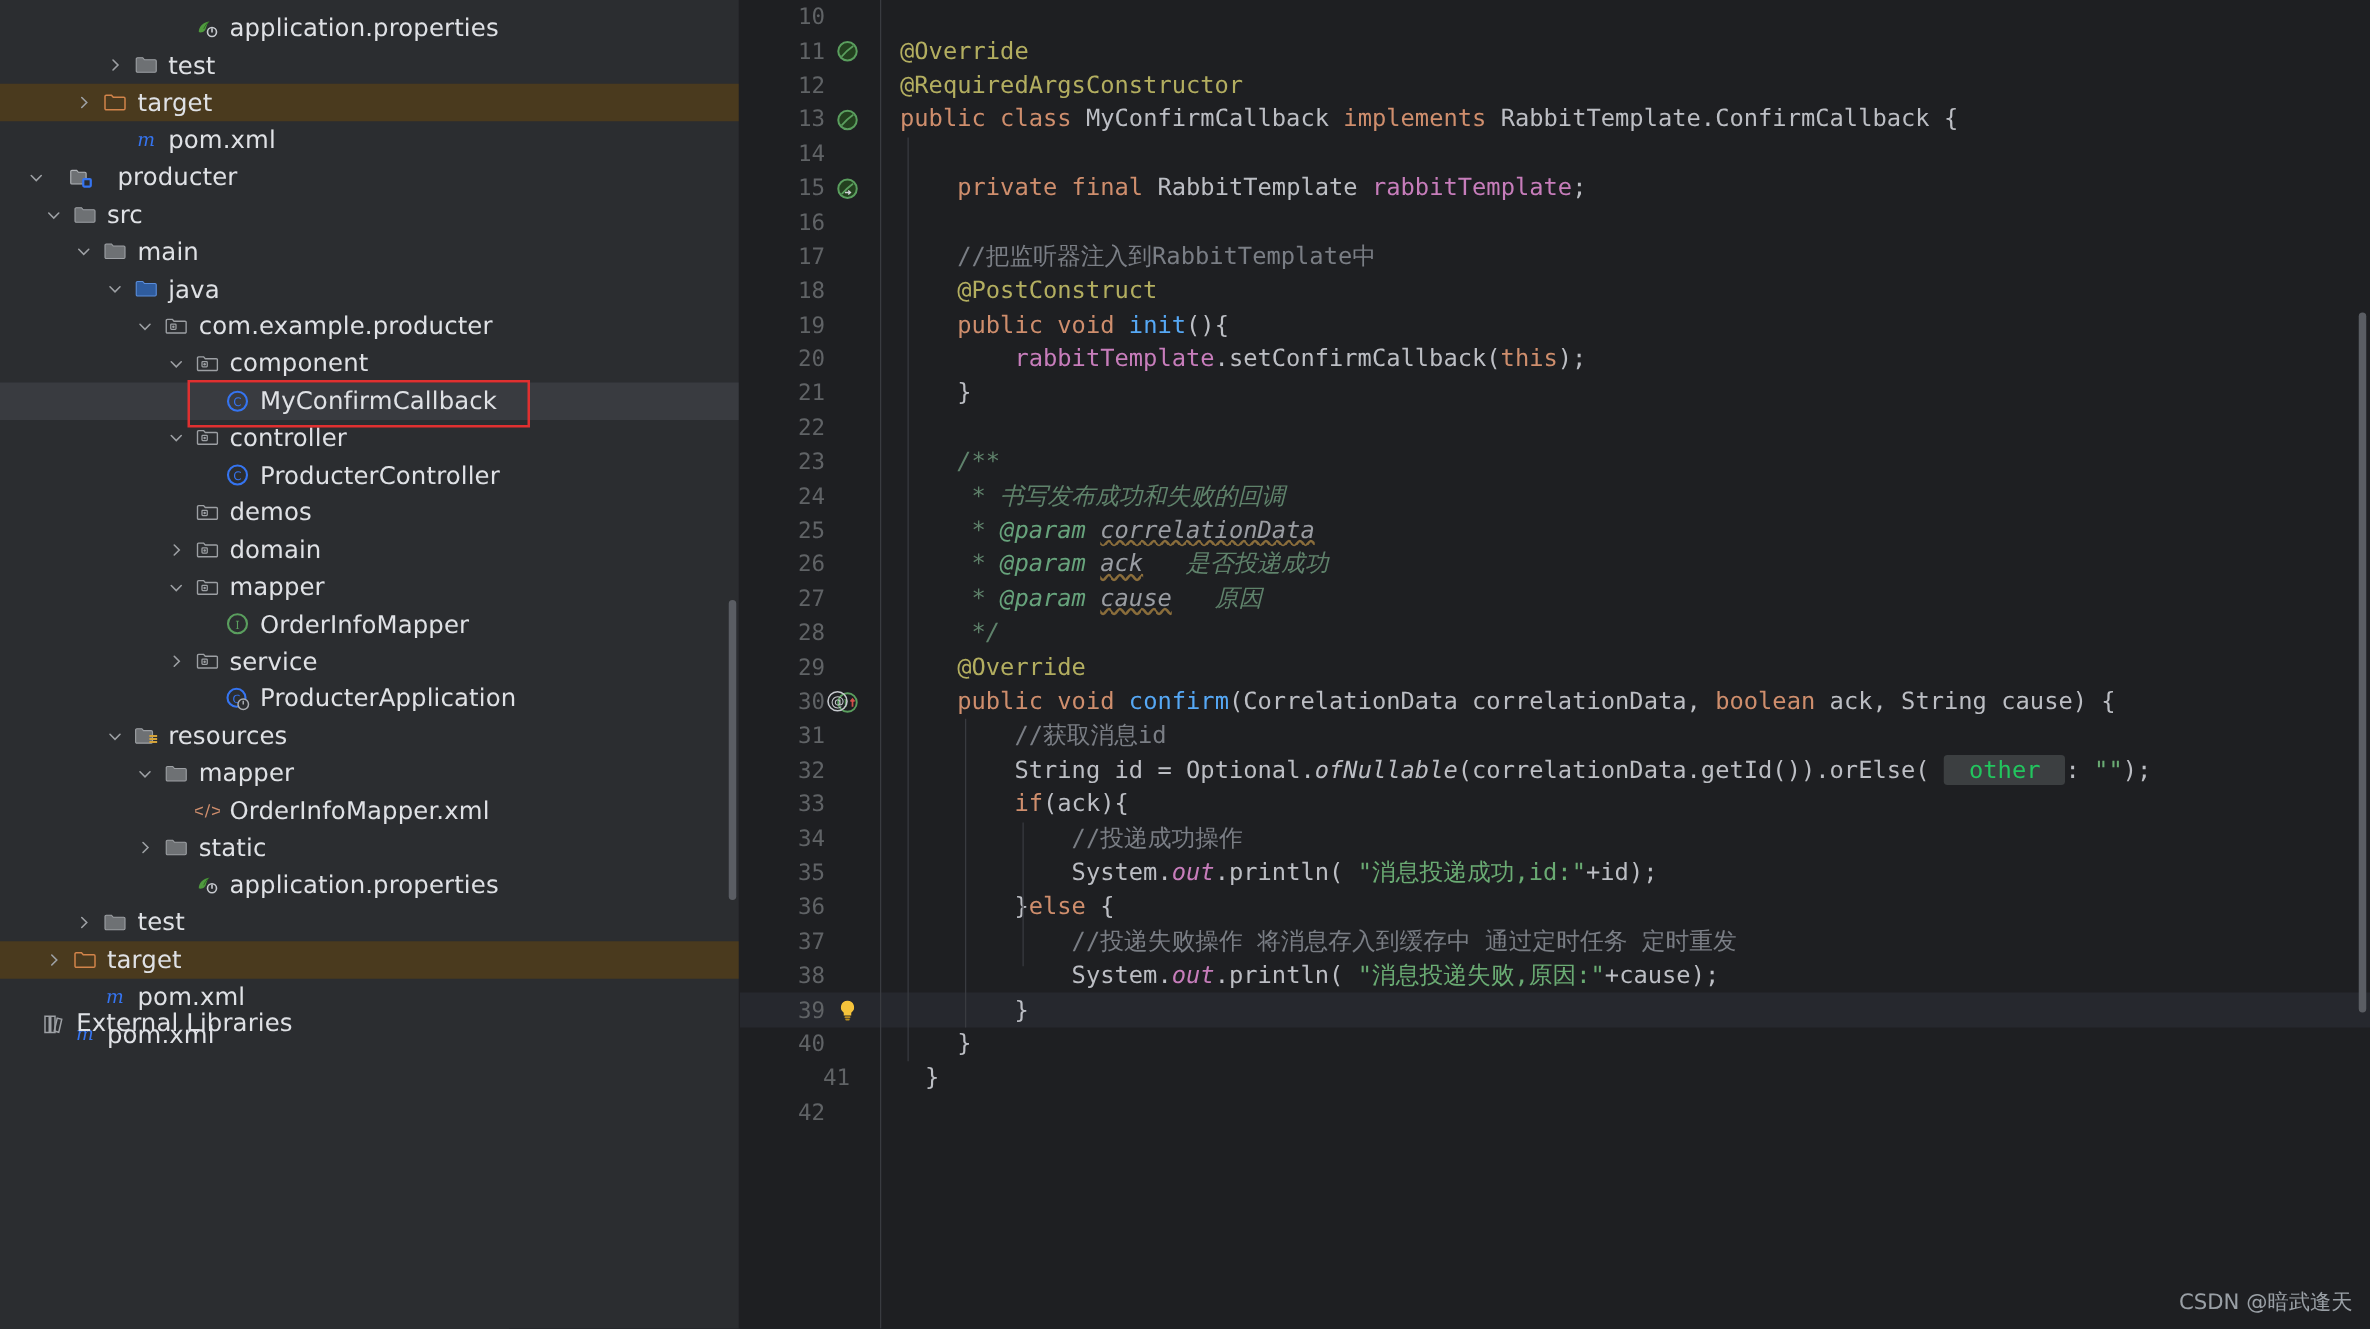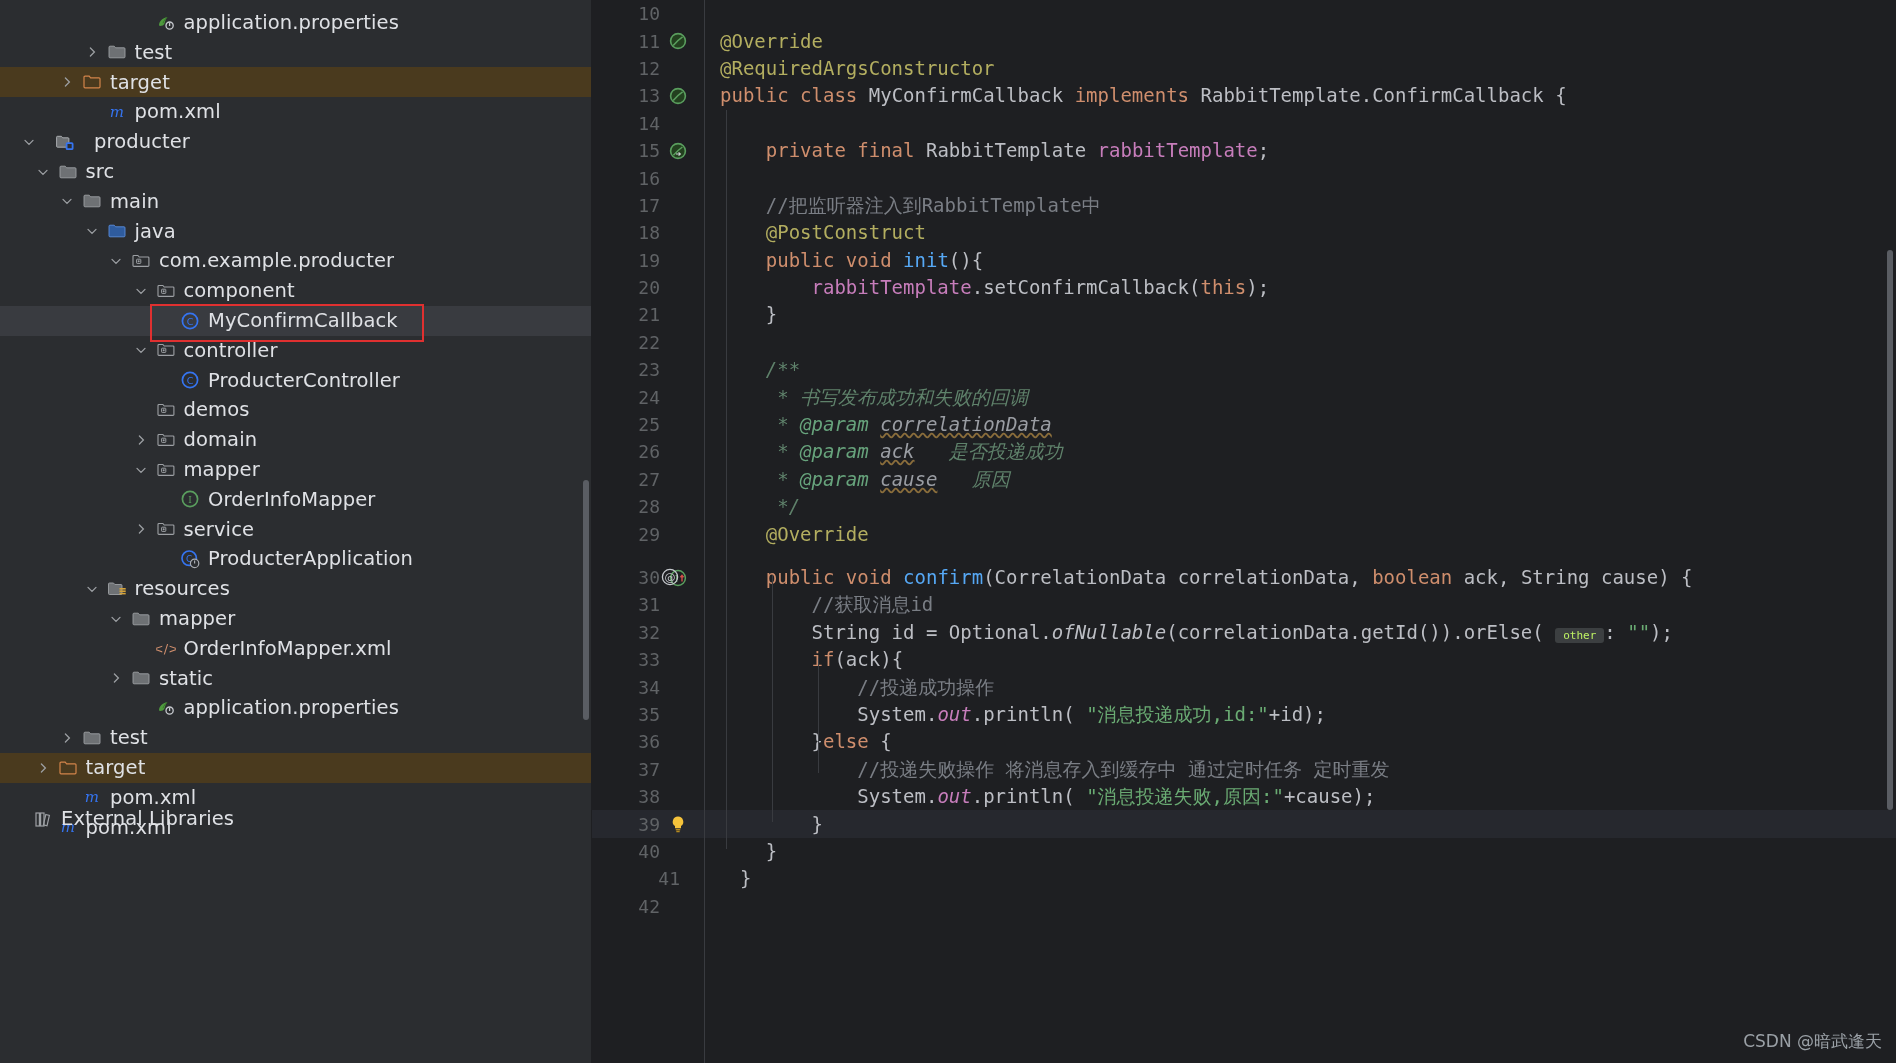--- a/index.html
+++ b/index.html
@@ -156,24 +156,24 @@
   .str { color: #6aab73; }
   .cmt { color: #7a7e85; }
   .doc { color: #5f826b; font-style: italic; }
   .doctag { color: #67a37c; font-style: italic; }
   .docval { color: #9a9da3; font-style: italic; text-decoration: underline; text-decoration-color:#8a6d3b; text-decoration-style: wavy;}
   .docdesc { color: #5f826b; font-style: italic; }
   .stat { font-style: italic; }
   .plain { color: #bcbec4; }
   .hintbg {
     background: #3c3f41;
-    color: #bef264;
+    color: #22c55e;
     border-radius: 3px;
-    padding: 1px 8px;
-    font-size: 11px;
+    padding: 1px 20px;
+    font-size: 19px;
   }
 
   
   .ed-scroll {
     position: absolute;
     right: 3px;
     width: 6px;
     border-radius: 3px;
     background: #5a5d63;
     z-index: 8;
@@ -633,21 +633,21 @@
         <div class="cline" style="height: 27.4px;"><div class="gutter"><span class="lnum">20</span><span class="gicon"></span></div><span class="codetext">        <span class="fld">rabbitTemplate</span>.<span class="plain">setConfirmCallback</span>(<span class="kw">this</span>);</span></div>
         <div class="cline" style="height: 27.4px;"><div class="gutter"><span class="lnum">21</span><span class="gicon"></span></div><span class="codetext">    }</span></div>
         <div class="cline" style="height: 27.4px;"><div class="gutter"><span class="lnum">22</span><span class="gicon"></span></div><span class="codetext"></span></div>
         <div class="cline" style="height: 27.4px;"><div class="gutter"><span class="lnum">23</span><span class="gicon"></span></div><span class="codetext">    <span class="doc">/**</span></span></div>
         <div class="cline" style="height: 27.4px;"><div class="gutter"><span class="lnum">24</span><span class="gicon"></span></div><span class="codetext">     <span class="doc">* 书写发布成功和失败的回调</span></span></div>
         <div class="cline" style="height: 27.4px;"><div class="gutter"><span class="lnum">25</span><span class="gicon"></span></div><span class="codetext">     <span class="doc">* </span><span class="doctag">@param</span><span class="doc"> </span><span class="docval">correlationData</span><span class="docdesc"></span></span></div>
         <div class="cline" style="height: 27.4px;"><div class="gutter"><span class="lnum">26</span><span class="gicon"></span></div><span class="codetext">     <span class="doc">* </span><span class="doctag">@param</span><span class="doc"> </span><span class="docval">ack</span>   <span class="docdesc">是否投递成功</span></span></div>
         <div class="cline" style="height: 27.4px;"><div class="gutter"><span class="lnum">27</span><span class="gicon"></span></div><span class="codetext">     <span class="doc">* </span><span class="doctag">@param</span><span class="doc"> </span><span class="docval">cause</span>   <span class="docdesc">原因</span></span></div>
         <div class="cline" style="height: 27.4px;"><div class="gutter"><span class="lnum">28</span><span class="gicon"></span></div><span class="codetext">     <span class="doc">*/</span></span></div>
         <div class="cline" style="height: 27.4px;"><div class="gutter"><span class="lnum">29</span><span class="gicon"></span></div><span class="codetext">    <span class="anno">@Override</span></span></div>
-        <div class="cline" style="height: 27.4px; margin-top: 16px;"><div class="gutter"><span class="lnum">30</span><span class="gicon"><svg width="20" height="20" viewBox="0 0 20 20">
+        <div class="cline" style="height: 27.4px;"><div class="gutter"><span class="lnum">30</span><span class="gicon"><svg width="20" height="20" viewBox="0 0 20 20">
                 <circle cx="10" cy="10" r="7.4" fill="none" stroke="#5a9e5e" stroke-width="1.5"></circle>
                 <text x="8.4" y="13.6" font-size="8.6" fill="#5a9e5e" text-anchor="middle" font-family="DejaVu Serif, serif">I</text>
                 <path d="M14 13.4V7.6M12.4 9.2L14 7.3l1.6 1.9" stroke="#d2504a" stroke-width="1.4" fill="none"></path>
               </svg></span></div><span style="position: absolute; left: 68px; width: 22px; height: 22px;"><svg width="20" height="20" viewBox="0 0 20 20">
               <circle cx="10" cy="10" r="7.6" fill="none" stroke="#c6c9ce" stroke-width="1.3"></circle>
               <text x="10" y="14.2" font-size="11" fill="#c6c9ce" text-anchor="middle" font-family="DejaVu Sans, sans-serif">@</text>
             </svg></span><span class="codetext">    <span class="kw">public</span> <span class="kw">void</span> <span class="mth">confirm</span>(<span class="plain">CorrelationData</span> <span class="plain">correlationData</span>, <span class="kw">boolean</span> <span class="plain">ack</span>, <span class="plain">String</span> <span class="plain">cause</span>) {</span></div>
         <div class="cline" style="height: 27.4px;"><div class="gutter"><span class="lnum">31</span><span class="gicon"></span></div><span class="codetext">        <span class="cmt">//获取消息id</span></span></div>
         <div class="cline" style="height: 27.4px;"><div class="gutter"><span class="lnum">32</span><span class="gicon"></span></div><span class="codetext">        <span class="plain">String</span> <span class="plain">id</span> = <span class="plain">Optional</span>.<span class="stat plain">ofNullable</span>(<span class="plain">correlationData</span>.<span class="plain">getId</span>()).<span class="plain">orElse</span>( <span class="hintbg">other</span>: <span class="str">""</span>);</span></div>
         <div class="cline" style="height: 27.4px;"><div class="gutter"><span class="lnum">33</span><span class="gicon"></span></div><span class="codetext">        <span class="kw">if</span>(<span class="plain">ack</span>){</span></div>

